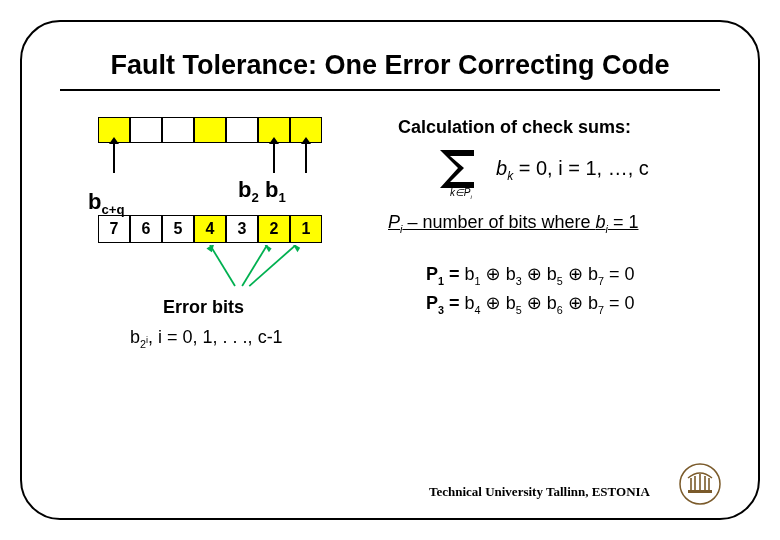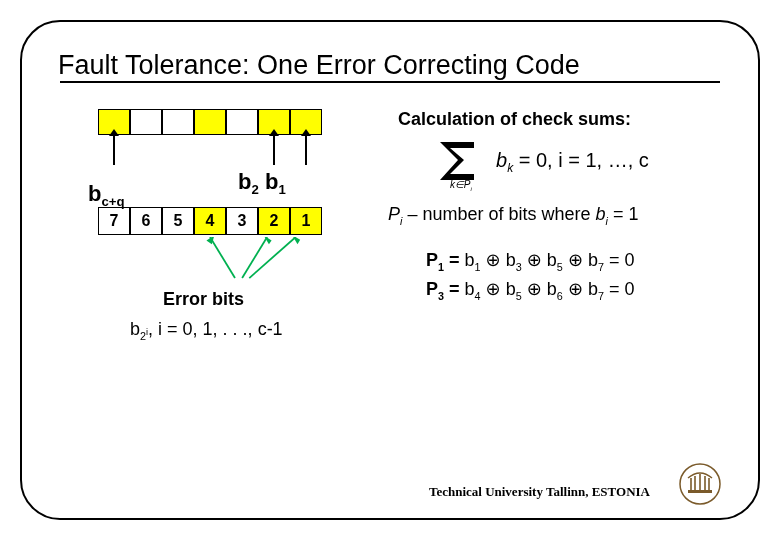--- a/index.html
+++ b/index.html
@@ -12,23 +12,24 @@
   }
   .slide {
     position: absolute;
     left: 20px; right: 20px; top: 20px; bottom: 20px;
     border: 2px solid #000;
     border-radius: 40px;
     padding: 28px 36px 20px 36px;
   }
   .title {
     font-size: 27px;
-    font-weight: normal;
-    text-align: left;
+    font-weight: bold;
+    text-align: center;
     color: #000;
+    margin-bottom: 8px;
   }
   .title-underline {
     border-bottom: 2px solid #000;
     margin: 0 2px 26px 2px;
   }
   .subtitle {
     font-size: 23px;
     font-weight: bold;
     color: #000;
     margin-left: 26px;
@@ -119,21 +120,21 @@
   .calc-head {
     font-size: 18px; font-weight: bold; margin-bottom: 6px;
   }
   .sigma-row {
     display: flex; align-items: center; gap: 10px;
     margin: 4px 0 16px 36px;
   }
   .sigma-svg { }
   .sig-rest { font-size: 20px; font-style: italic; }
   .pi-note {
-    font-size: 18px; margin-left: -10px; margin-bottom: 22px;
+    font-size: 18px; margin-left: -10px; margin-bottom: 28px; text-decoration: underline;
   }
   .pi-note .P { font-style: italic; }
   .pequs { margin-left: 20px; }
   .pequ {
     font-size: 18px; margin-bottom: 6px; white-space: nowrap;
   }
   .pequ .lhs { font-weight: bold; margin-left: 8px; }
   .op { font-family: Arial; }
 
   .footer {

